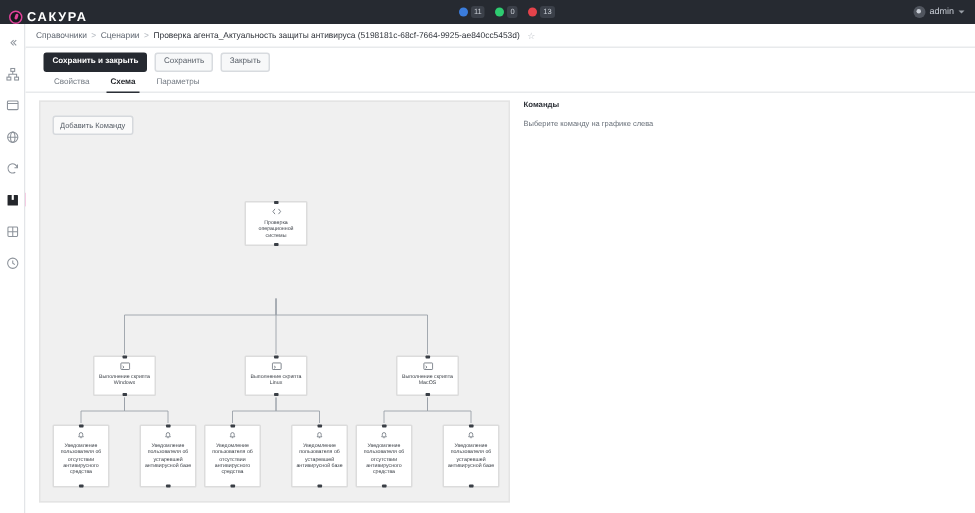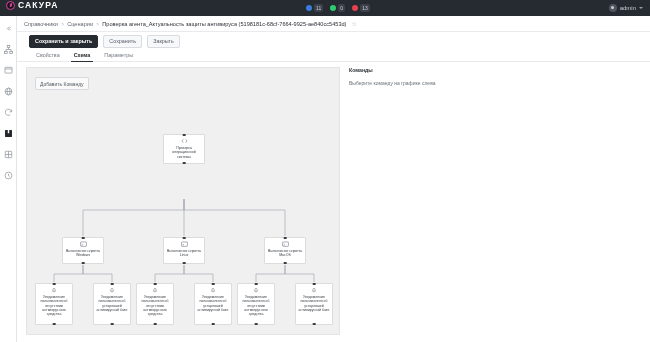--- a/index.html
+++ b/index.html
@@ -6,21 +6,21 @@
   html, body {
     width: 650px; height: 342px; overflow: hidden;
     font-family: "Liberation Sans", sans-serif;
     background: #ffffff;
   }
 
   
   #topbar {
     position: absolute; top: 0; left: 0; width: 650px; height: 16px;
     background: #262a31;
-    display: flex; align-items: flex-start;
+    display: flex; align-items: flex-end;
   }
   #logo-group { display: flex; align-items: center; gap: 3px; margin-left: 6px; }
   #logo-mark {
     width: 9px; height: 9px; border-radius: 50%;
     background: #16181d;
     border: 1.6px solid #e0429a;
     position: relative;
   }
   #logo-mark::after {
     content: ""; position: absolute; left: 2.6px; top: 1px;

